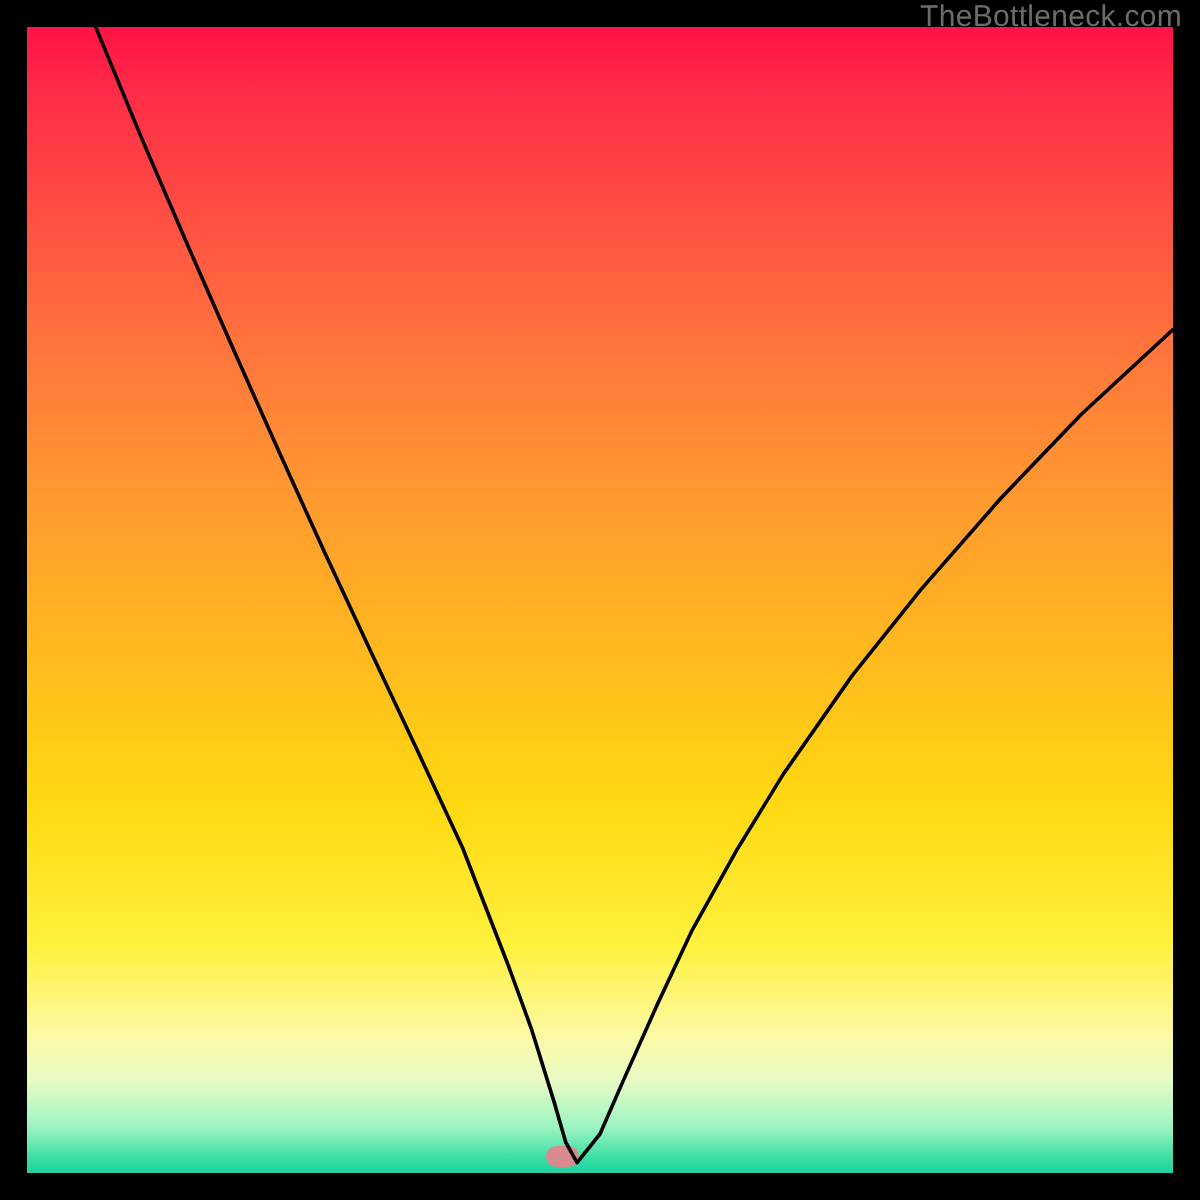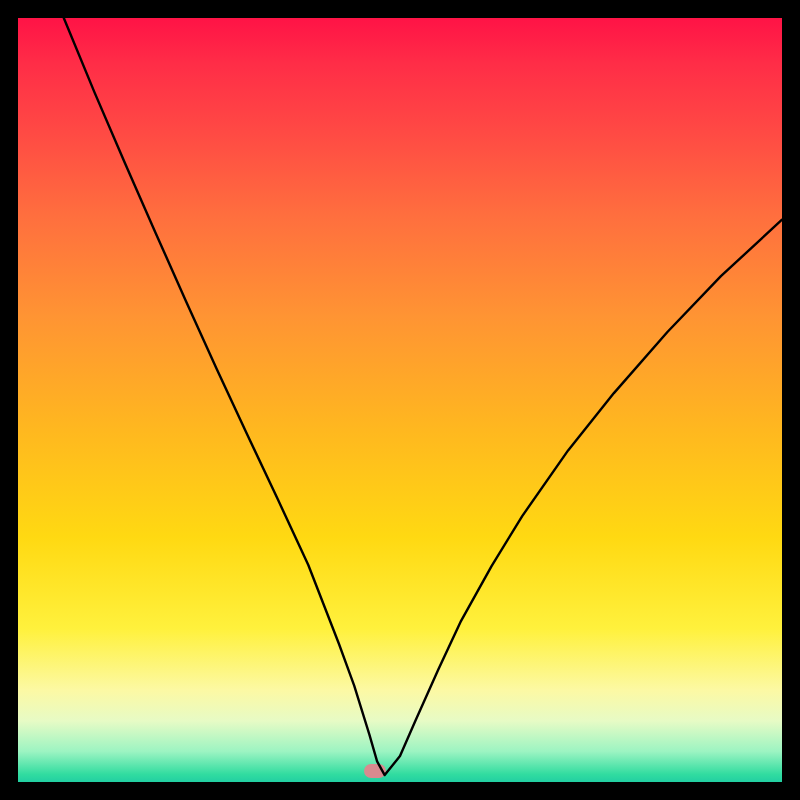--- a/index.html
+++ b/index.html
@@ -79,13 +79,14 @@
   <div class="plot-area">
     <div class="gradient-bg"></div>
 
     <div class="pink-marker" style="left:346px;top:746px;"></div>
 
     <svg class="curve" viewBox="0 0 764 764" preserveAspectRatio="none">
       <path fill="none" stroke="#000" stroke-width="2.4" stroke-linejoin="round" stroke-linecap="round" d="M45.8 0.0 L76.4 74.1 L107.0 145.2 L137.5 214.7 L168.1 283.4 L198.6 350.7 L229.2 416.4 L259.8 481.3 L290.3 547.0 L320.9 625.7 L336.2 667.7 L351.4 716.6 L359.1 743.4 L366.7 757.1 L382.0 738.0 L397.3 702.9 L420.2 651.7 L443.1 602.8 L473.7 547.8 L504.2 498.1 L550.1 432.4 L595.9 375.1 L649.4 314.0 L702.9 258.2 L764.0 201.7"></path>
     </svg>
   </div>
 
+  <div class="watermark">TheBottleneck.com</div>
 </div>
 
 </body></html>

